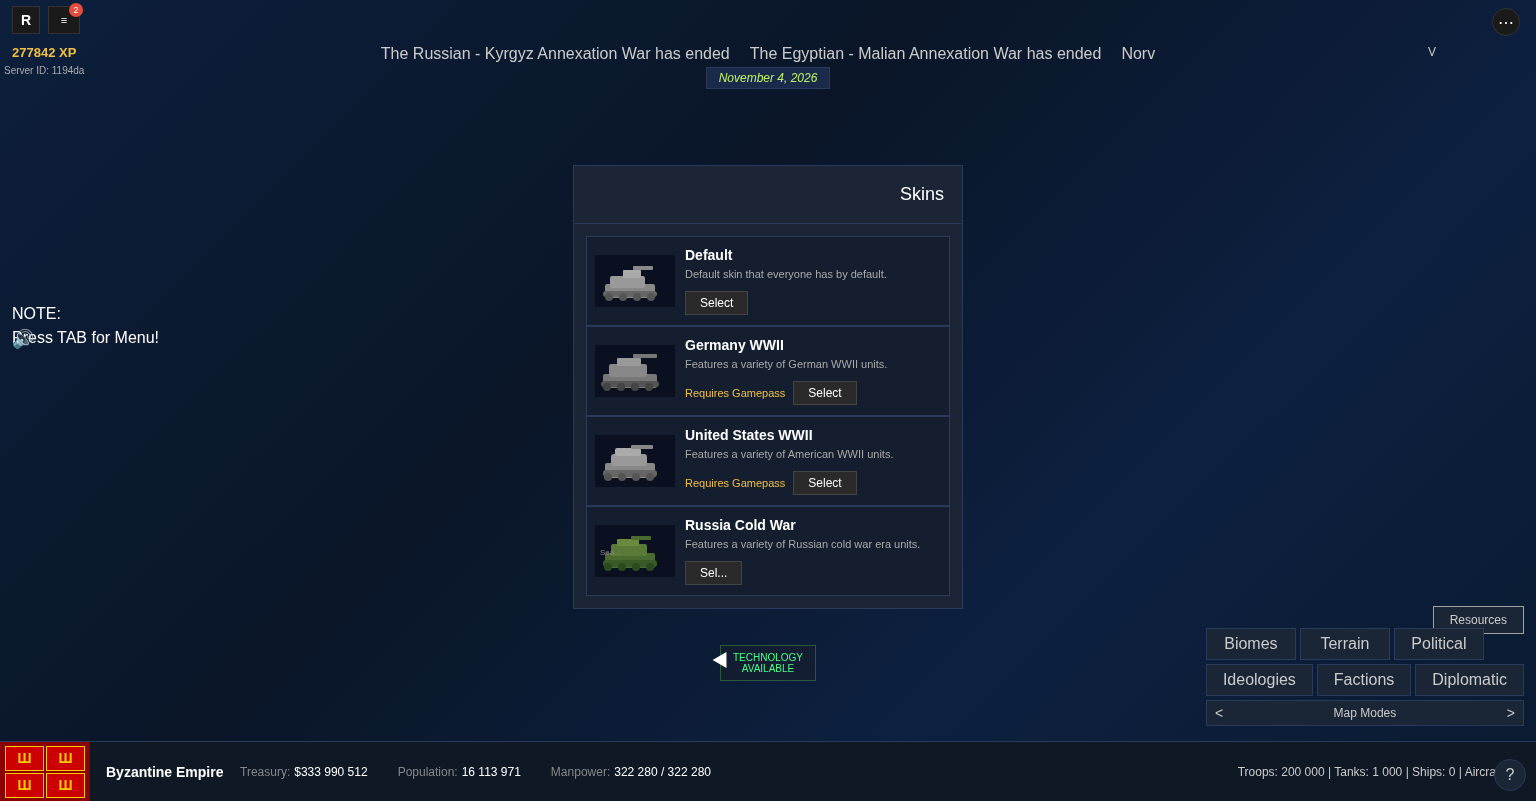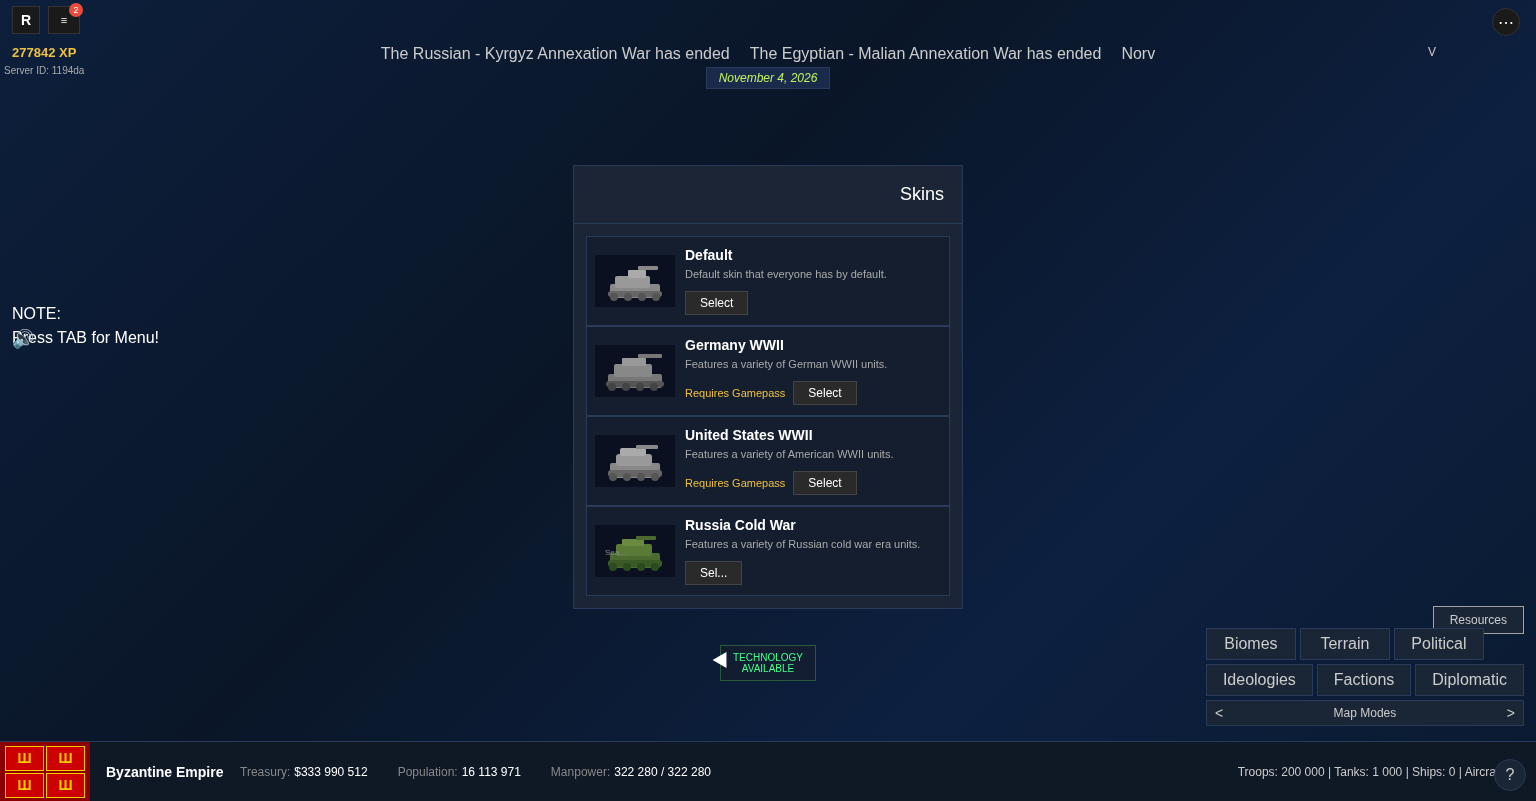--- a/index.html
+++ b/index.html
@@ -203,21 +203,20 @@
       gap: 10px;
       min-height: 90px;
     }
 
     .skin-image {
       width: 80px;
       height: 52px;
       background: #0a1020;
       display: flex;
       align-items: center;
-      justify-content: center;
       flex-shrink: 0;
       overflow: hidden;
     }
 
     .tank-svg {
       width: 70px;
       height: 50px;
     }
 
     .skin-info {

